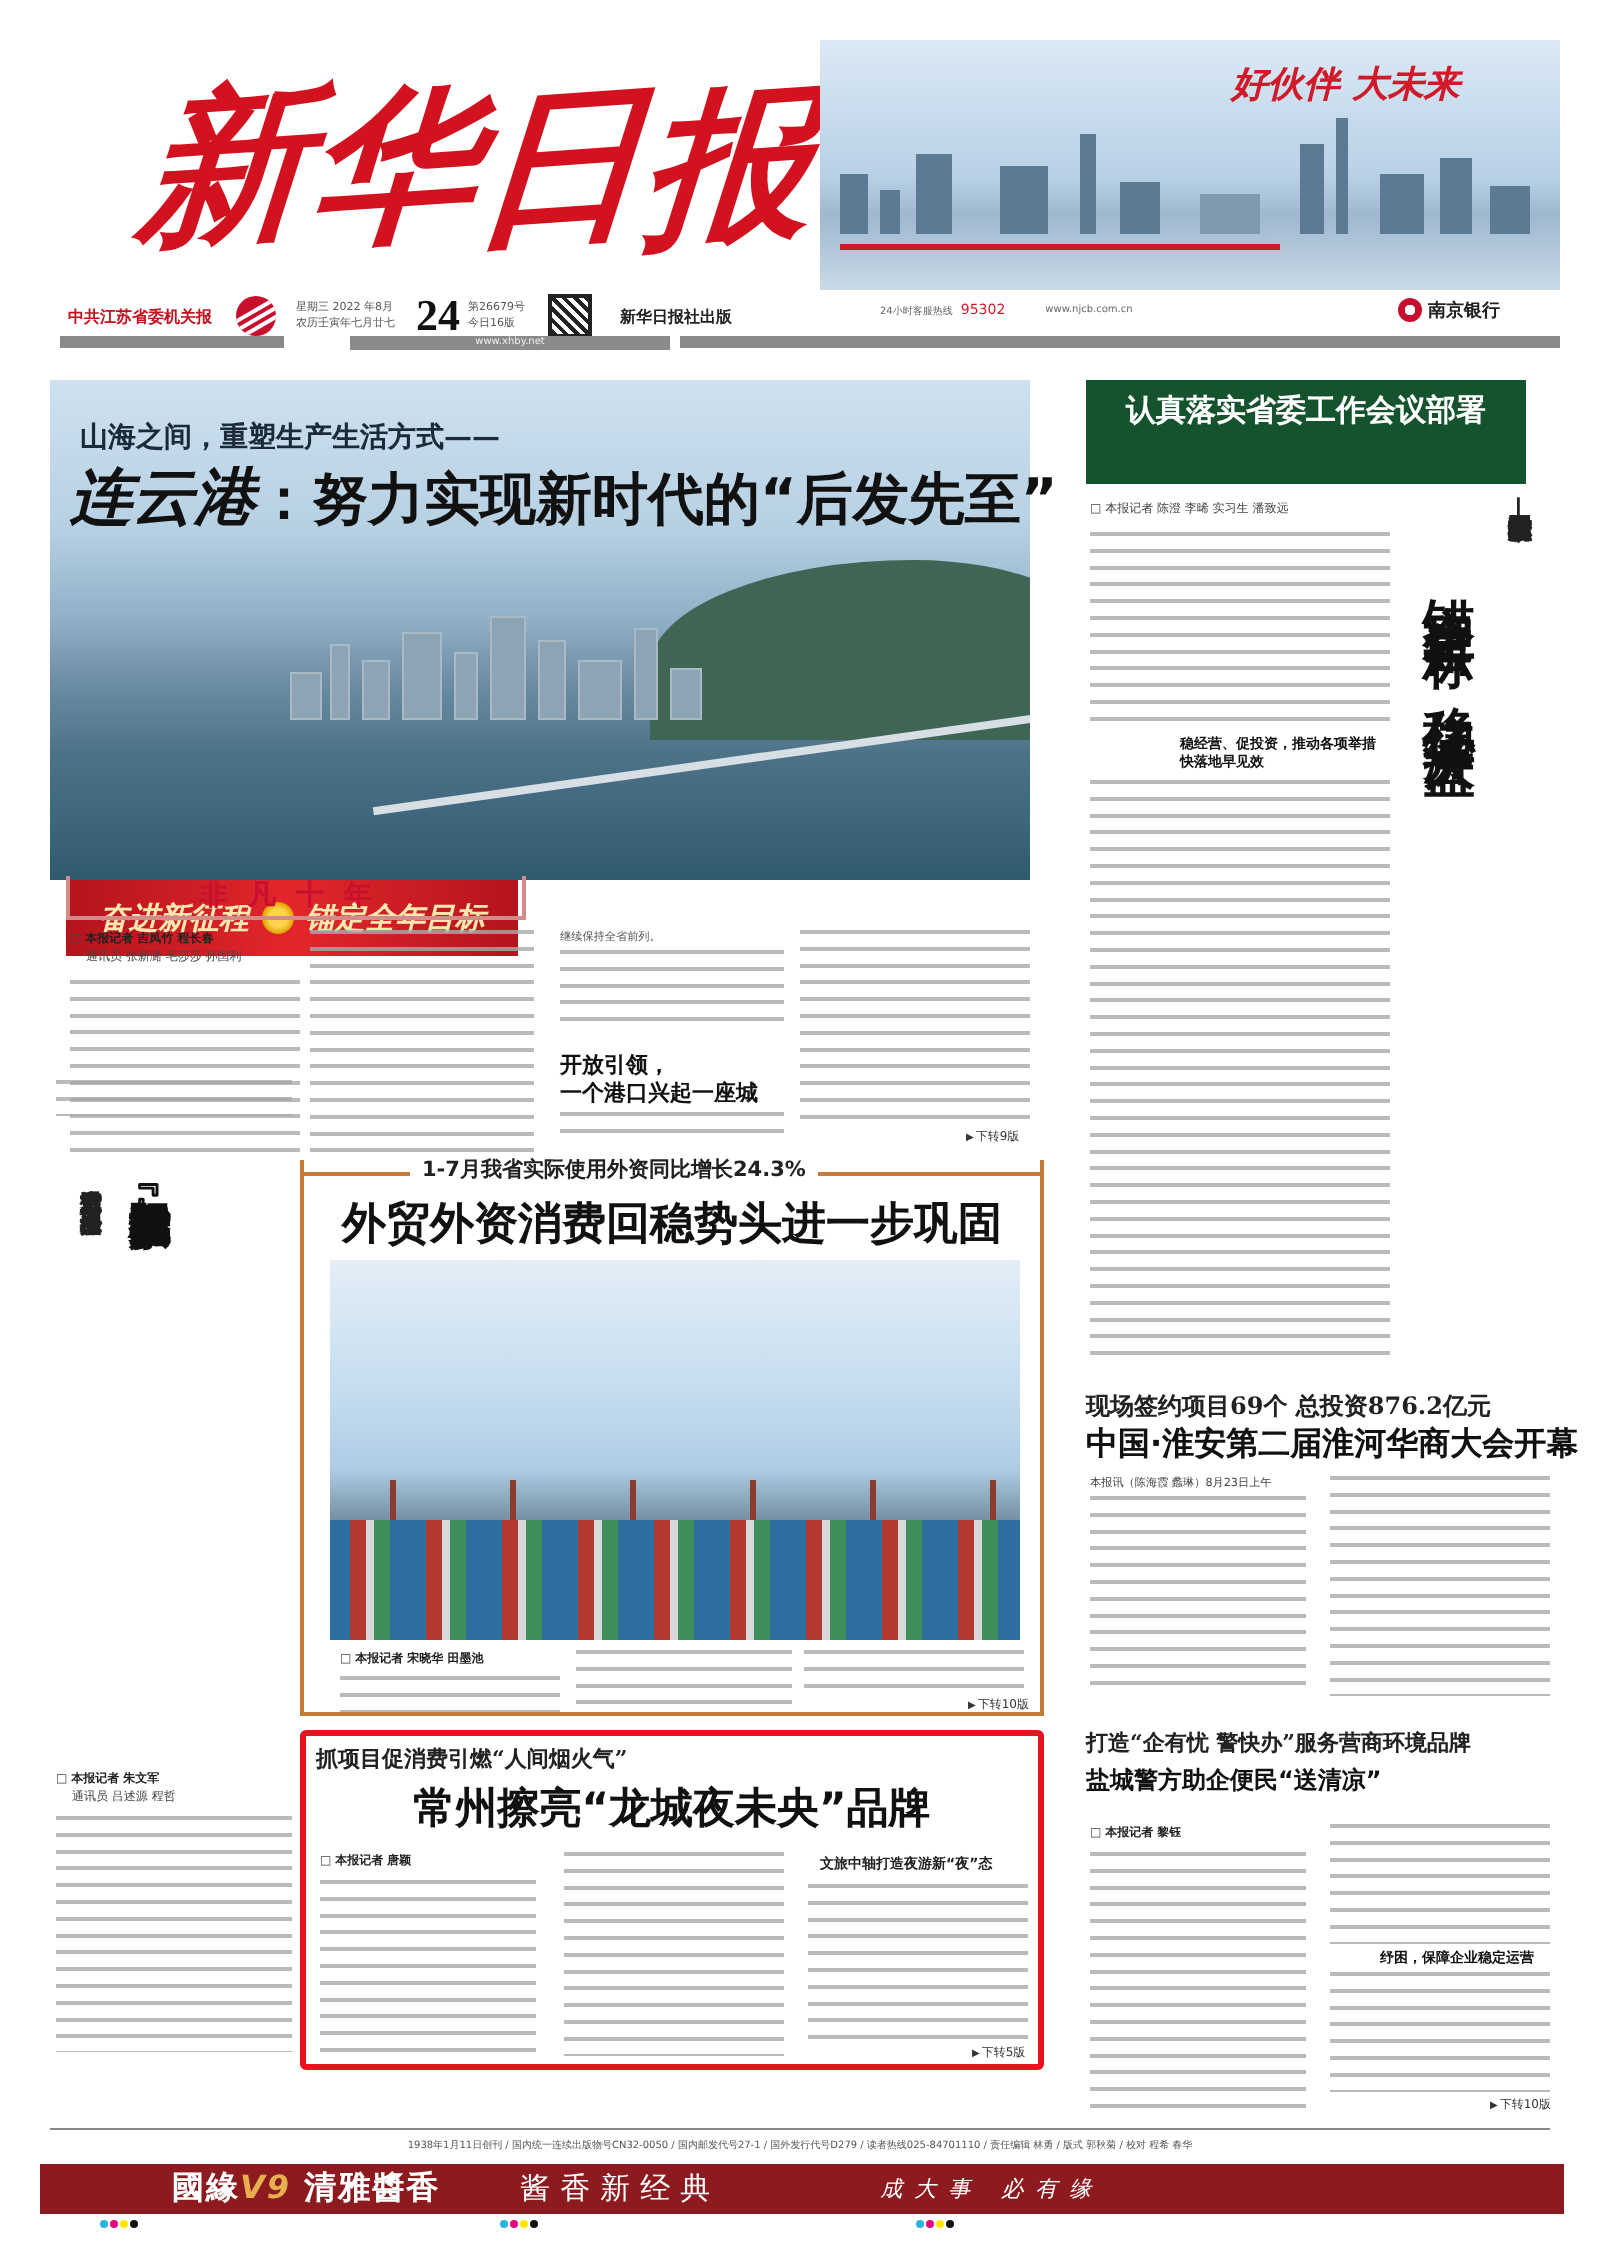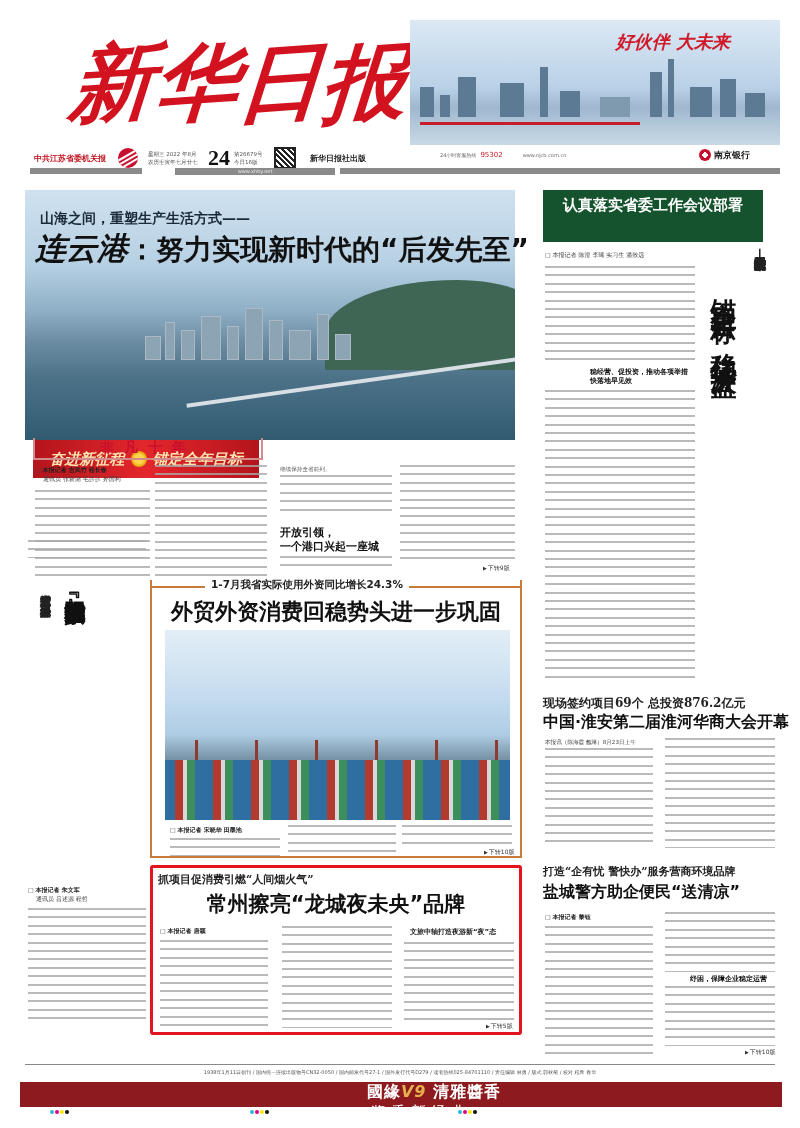--- a/index.html
+++ b/index.html
@@ -77,30 +77,30 @@
   
   .cz-box { left: 150px; top: 865px; width: 372px; height: 170px; border: 3px solid #e3141d; border-radius: 3px; }
   .cz-kicker { left: 158px; top: 872px; font-family: "DejaVu Serif", serif; font-weight: bold; font-size: 11px; color: #222; }
   .cz-headline { left: 160px; top: 890px; width: 352px; text-align: center; font-size: 21px; font-weight: bold; color: #111; }
   .cz-sub { left: 410px; top: 927px; font-size: 7px; font-weight: bold; color: #222; }
 
   
   .huaian-kicker { left: 543px; top: 695px; font-family: "DejaVu Serif", serif; font-weight: bold; font-size: 12px; color: #222; }
   .huaian-head { left: 543px; top: 712px; font-size: 16px; font-weight: bold; color: #111; }
   .yancheng-kicker { left: 543px; top: 864px; font-family: "DejaVu Serif", serif; font-weight: bold; font-size: 11px; color: #222; }
-  .yancheng-head { left: 543px; top: 882px; font-size: 16px; font-weight: bold; color: #111; }
+  .yancheng-head { left: 543px; top: 882px; font-size: 12px; font-weight: bold; color: #111; }
 
   
   .sy-head { left: 62px; top: 585px; font-weight: bold; font-size: 21px; line-height: 26px; writing-mode: vertical-rl; color: #111; }
   .sy-sub { left: 38px; top: 586px; font-family: "DejaVu Serif", serif; font-weight: bold; font-size: 11px; line-height: 12.5px; writing-mode: vertical-rl; color: #222; }
 
   
   .footer-rule { left: 25px; top: 1064px; width: 750px; height: 1px; background: #888; }
   .imprint { left: 90px; top: 1069px; width: 620px; text-align: center; font-size: 5px; color: #555; }
-  .footer-ad { left: 20px; top: 1082px; width: 762px; height: 25px; background: #8d1a1f; display: flex; align-items: center; color: #fff; flex-direction: column; }
+  .footer-ad { left: 20px; top: 1082px; width: 762px; height: 25px; background: #8d1a1f; display: flex; align-items: center; color: #fff; }
   .footer-ad .brand { margin-left: 66px; font-weight: bold; font-size: 16px; letter-spacing: 1px; }
   .footer-ad .brand .v9 { color: #e6b04e; font-style: italic; }
   .footer-ad .slogan { margin-left: 40px; font-family: "DejaVu Serif", serif; font-size: 15px; letter-spacing: 5px; }
   .footer-ad .motto { margin-left: 80px; font-family: "DejaVu Serif", serif; font-style: italic; font-size: 11px; letter-spacing: 6px; }
   .reg-marks { top: 1110px; display: flex; gap: 1px; }
   .reg-marks i { width: 4px; height: 4px; border-radius: 50%; display: inline-block; }
 </style>
 </head>
 <body>
 

